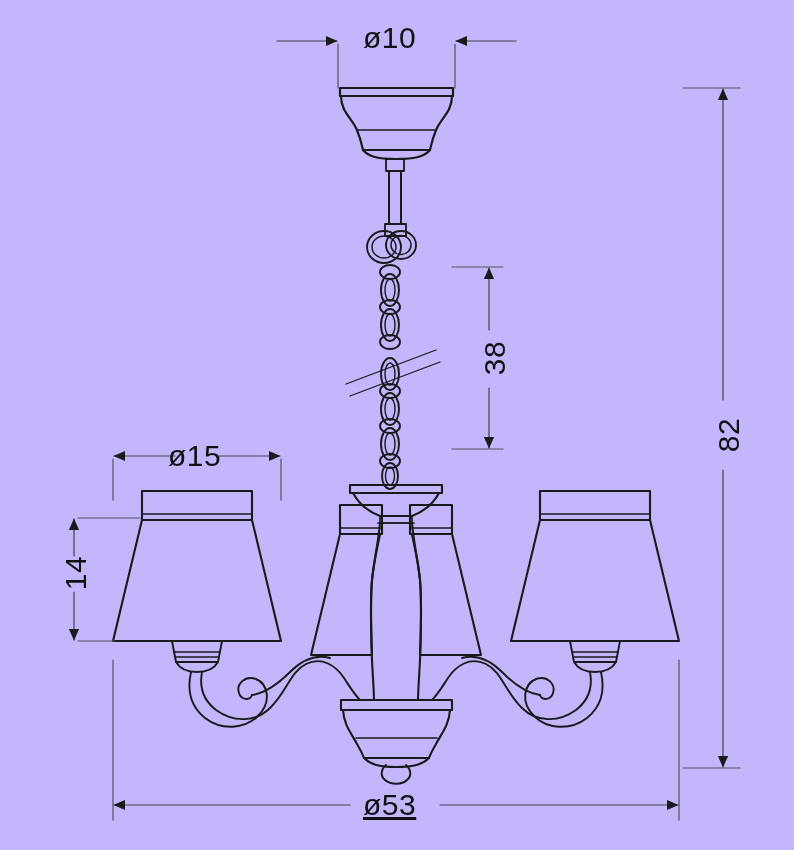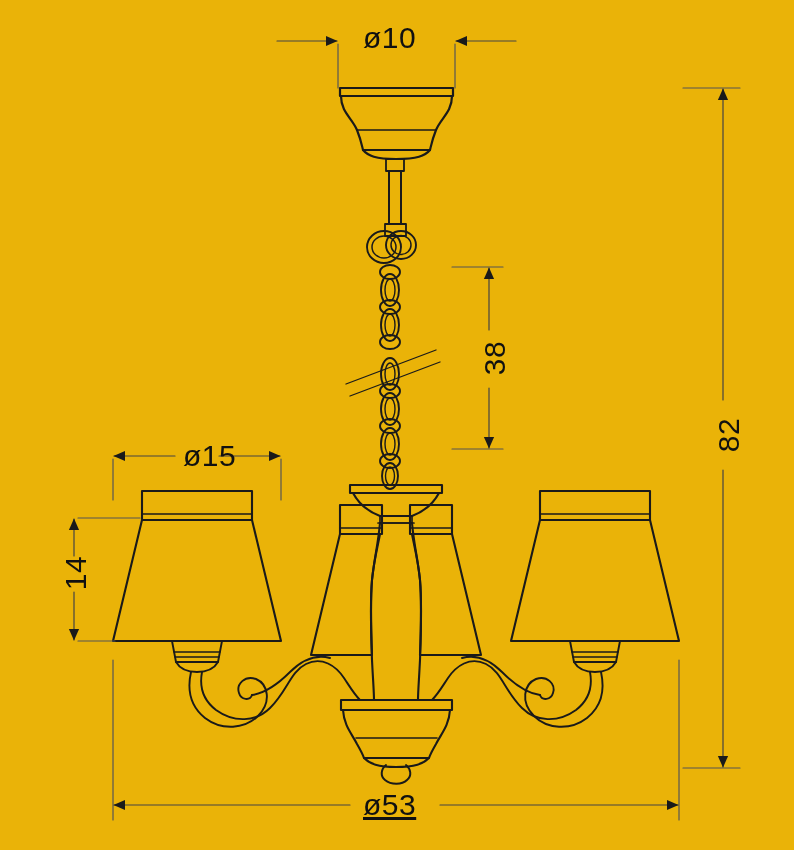--- a/index.html
+++ b/index.html
@@ -7,21 +7,21 @@
     padding: 0;
     background: #ffffff;
   }
   body {
     font-family: "Liberation Sans", sans-serif;
   }
   #sheet {
     position: relative;
     width: 794px;
     height: 850px;
-    background: #eab308;
+    background: #c4b5fd;
     overflow: hidden;
   }
   #drawing {
     position: absolute;
     left: 0;
     top: 0;
     width: 794px;
     height: 850px;
   }
   .dim-text {
@@ -248,21 +248,21 @@
         <line x1="679" y1="660" x2="679" y2="820" stroke-width="1.2" stroke="#555"></line>
         <line x1="350" y1="805" x2="114" y2="805" stroke-width="1.2" stroke="#444" marker-end="url(#arrFilled)"></line>
         <line x1="440" y1="805" x2="678" y2="805" stroke-width="1.2" stroke="#444" marker-end="url(#arrFilled)"></line>
       </g>
 
     </g>
   </svg>
 
   <div class="dim-text" style="left:363px; top:23px;">ø10</div>
 
-  <div class="dim-text" style="left:183px; top:441px;">ø15</div>
+  <div class="dim-text" style="left:168px; top:441px;">ø15</div>
 
   <div class="dim-text v rot90" style="left:59px; top:558px;">14</div>
 
   <div class="dim-text v rot90" style="left:478px; top:343px;">38</div>
 
   <div class="dim-text v rot90" style="left:712px; top:420px;">82</div>
 
   <div class="dim-text" style="left:363px; top:790px;text-decoration:underline;">ø53</div>
 
 </div>

